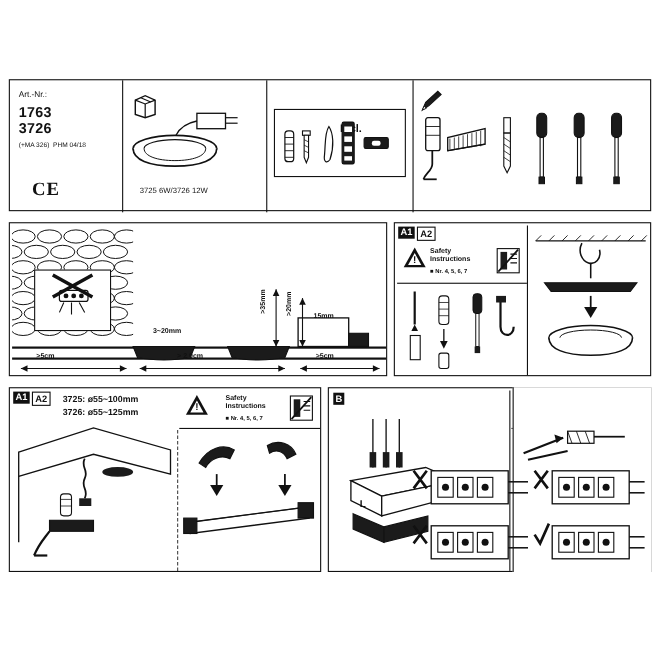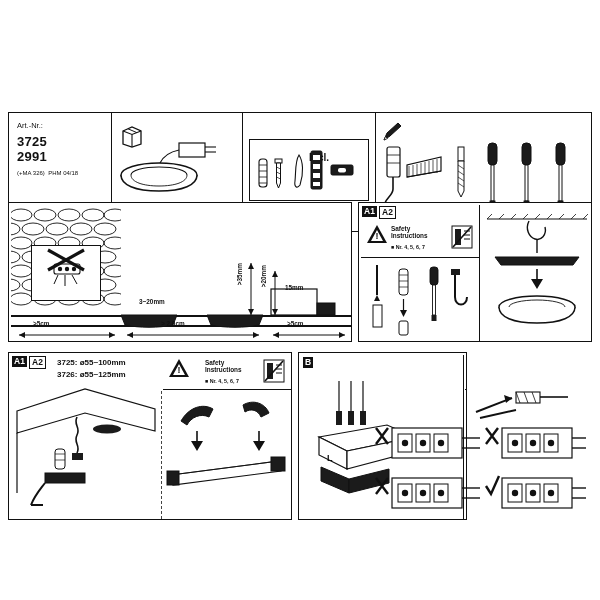--- a/index.html
+++ b/index.html
@@ -41,25 +41,25 @@
   .vtxt{font-size:6.4px;font-weight:bold;writing-mode:vertical-rl;transform:rotate(180deg);}
 
   .hatch{position:absolute;overflow:hidden;}
   svg{display:block;overflow:visible;}
 </style>
 </head>
 <body>
 
 <div class="page">
 
-  <div class="panel" style="left:8px;top:72px;width:584px;height:120px;margin-top:40px;">
+  <div class="panel" style="left:8px;top:72px;width:584px;height:120px;">
 
     <div class="txt art-label" style="left:8px;top:9px;">Art.-Nr.:</div>
-    <div class="txt art-num" style="left:8px;top:22px;">3725</div>
-    <div class="txt art-num" style="left:8px;top:37px;">2991</div>
+    <div class="txt art-num" style="left:8px;top:22px;">1763</div>
+    <div class="txt art-num" style="left:8px;top:37px;">3726</div>
     <div class="txt art-sub" style="left:8px;top:57px;">(+MA 326)  PHM 04/18</div>
     <div class="txt ce" style="left:20px;top:90px;">CE</div>
 
     <div class="lnv" style="left:102px;top:0;height:120px;"></div>
 
     <div class="boxicon" style="left:112px;top:12px;">
       <svg width="22" height="23" viewBox="0 0 22 23">
         <path d="M2 6 L11 2 L20 6 L20 19 L11 22 L2 19 Z" fill="#fff" stroke="#111" stroke-width="1.3"></path>
         <path d="M2 6 L11 9.5 L20 6" fill="none" stroke="#111" stroke-width="1.1"></path>
         <path d="M11 9.5 L11 22" fill="none" stroke="#111" stroke-width="1.1"></path>

